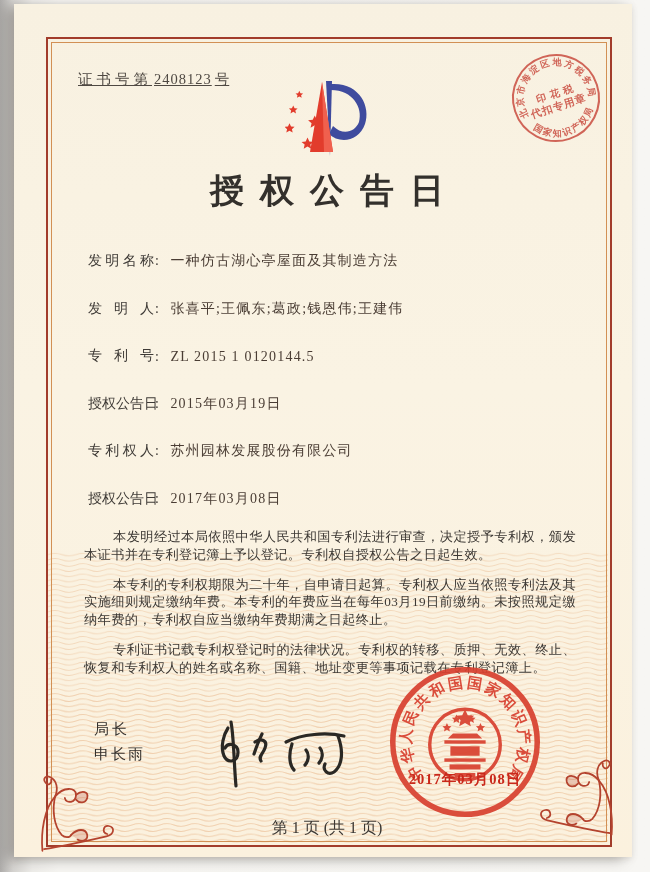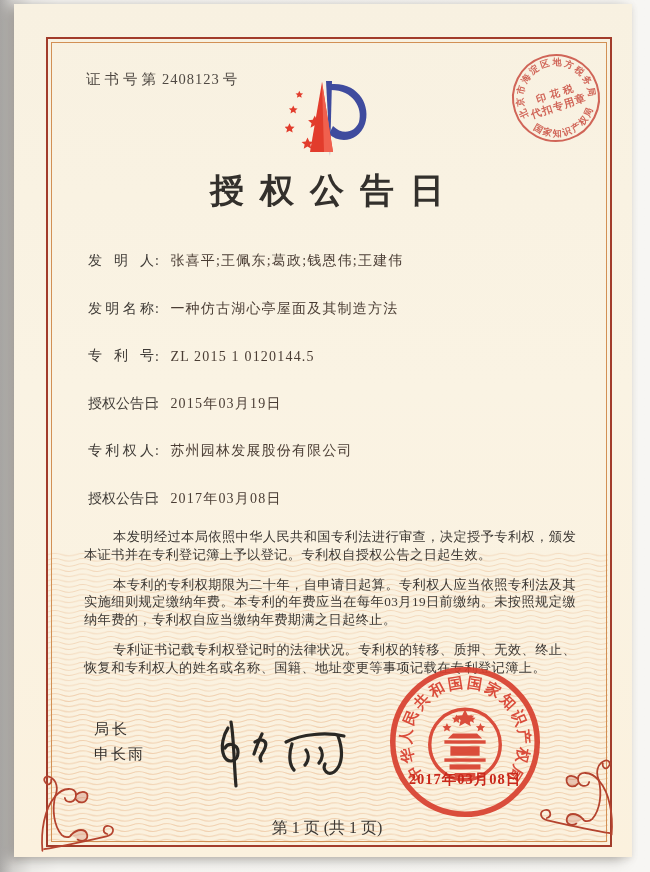--- a/index.html
+++ b/index.html
@@ -9,21 +9,21 @@
     font-family:"Liberation Serif","DejaVu Serif",serif;
   }
   .paper{
     position:absolute;left:14px;top:4px;width:618px;height:853px;
     background:linear-gradient(180deg,#f8f1e1 0%,#faf3e3 45%,#fbf1de 100%);
     box-shadow:-9px 3px 12px rgba(90,85,78,.38),0 2px 6px rgba(120,110,100,.18);
   }
   .frame{position:absolute;left:32px;top:33px;width:562px;height:806px;border:2px solid #a23c2b;}
   .frame-inner{position:absolute;inset:3px;border:1px solid #d29054;}
   .waves{position:absolute;left:34px;top:548px;width:560px;height:291px;}
-  .cert-no{position:absolute;left:72px;top:66px;font-size:14.5px;color:#4e4842;white-space:nowrap;}
+  .cert-no{position:absolute;left:64px;top:66px;font-size:14.5px;color:#4e4842;white-space:nowrap;text-decoration:underline;}
   .cert-no .pre{letter-spacing:4px;}
   .cert-no .num{letter-spacing:1px;margin-left:2px;}
   .cert-no .suf{margin-left:3px;}
   .logo{position:absolute;left:271px;top:76px;width:88px;height:84px;}
   .title{position:absolute;left:32px;top:164px;width:562px;text-align:center;
     font-size:34px;font-weight:bold;color:#33302c;letter-spacing:16px;text-indent:16px;}
   .fields{position:absolute;left:74px;top:248px;}
   .field{height:20px;margin-bottom:27.5px;font-size:14px;color:#3e3a36;white-space:nowrap;}
   .flabel{display:inline-block;width:66px;text-align:justify;text-align-last:justify;vertical-align:bottom;}
   .fcolon{margin-left:1px;}
@@ -83,26 +83,26 @@
         <path d="M15,12 l1.4,3 3.2,.3 -2.4,2.1 .7,3.1 -2.9-1.7 -2.9,1.7 .7-3.1 -2.4-2.1 3.2-.3 Z" transform="translate(-12,30) scale(1.1)"></path>
         <path d="M15,12 l1.4,3 3.2,.3 -2.4,2.1 .7,3.1 -2.9-1.7 -2.9,1.7 .7-3.1 -2.4-2.1 3.2-.3 Z" transform="translate(3,42) scale(1.3)"></path>
       </g>
     </g>
   </svg>
 
   <div class="title">授权公告日</div>
 
   <div class="fields">
     <div class="field">
+      <span class="flabel">发明名称</span><span class="fcolon">:</span>
+      <span class="fvalue">一种仿古湖心亭屋面及其制造方法</span>
+    </div>
+    <div class="field">
       <span class="flabel">发明人</span><span class="fcolon">:</span>
       <span class="fvalue">张喜平;王佩东;葛政;钱恩伟;王建伟</span>
-    </div>
-    <div class="field">
-      <span class="flabel">发明名称</span><span class="fcolon">:</span>
-      <span class="fvalue">一种仿古湖心亭屋面及其制造方法</span>
     </div>
     <div class="field">
       <span class="flabel">专利号</span><span class="fcolon">:</span>
       <span class="fvalue">ZL 2015 1 0120144.5</span>
     </div>
     <div class="field">
       <span class="flabel">授权公告日</span><span class="fcolon">:</span>
       <span class="fvalue">2015年03月19日</span>
     </div>
     <div class="field">

